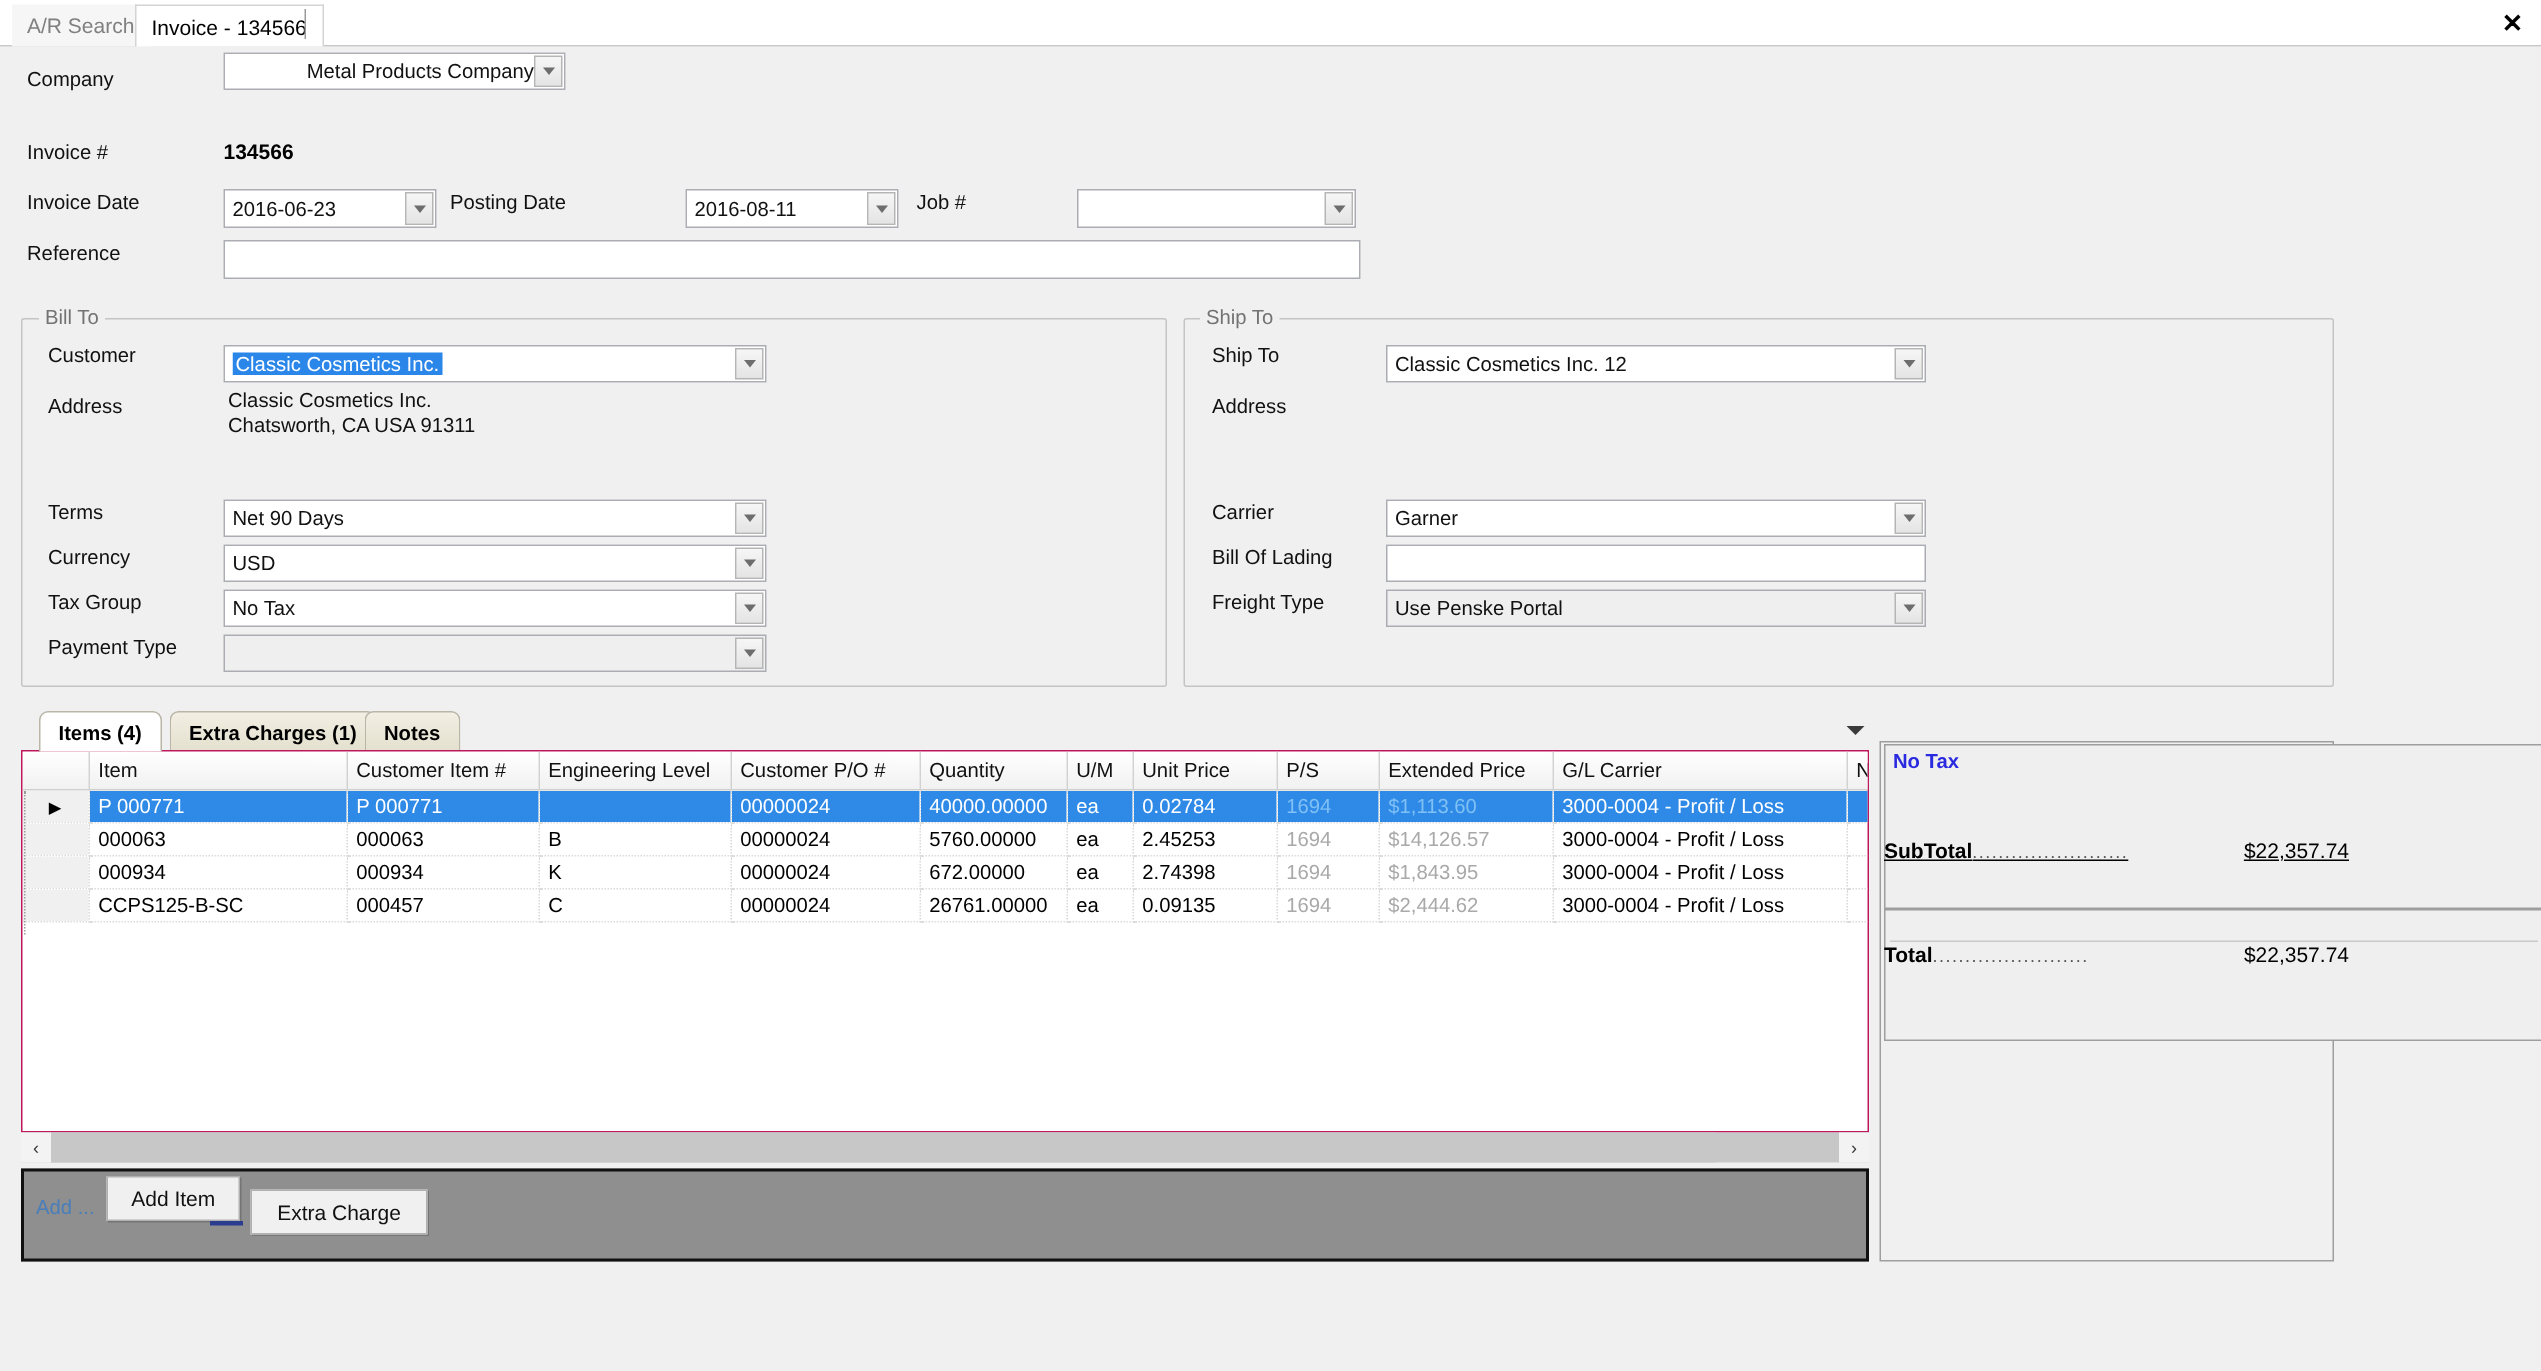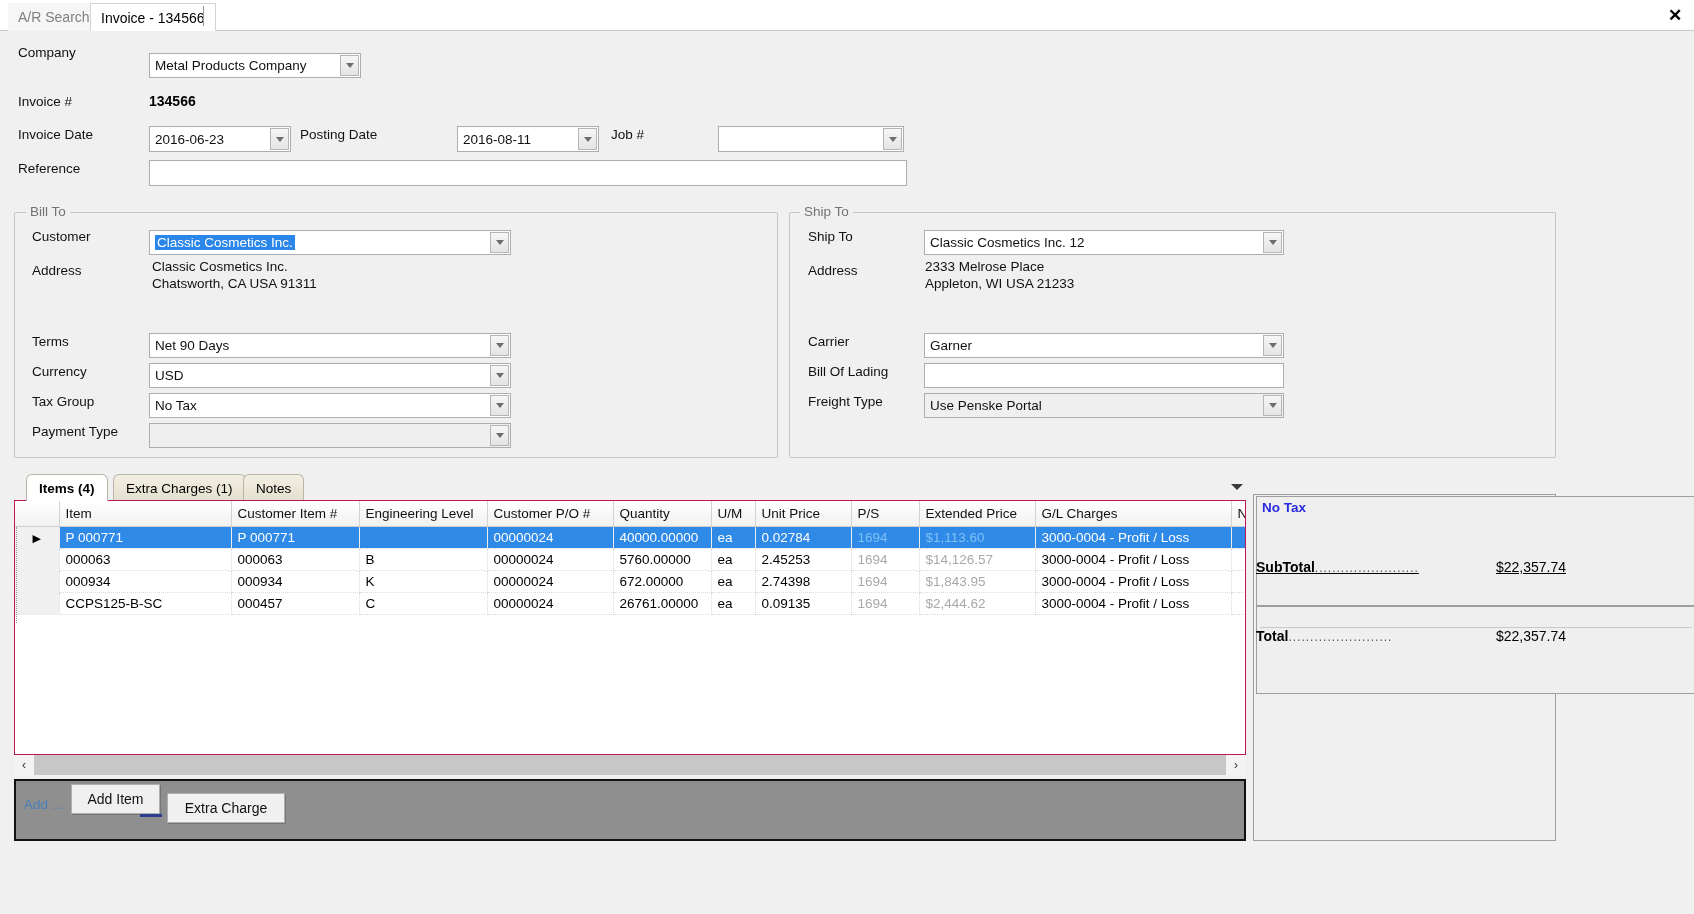--- a/index.html
+++ b/index.html
@@ -92,21 +92,21 @@
   }
 
   
   .itab {
     position: absolute; height: 27px; display: flex; align-items: center;
     padding: 0 12px; font-size: 13.5px;
     border: 1px solid #b9b6a8;
     border-bottom: none;
     border-radius: 6px 6px 0 0;
     background: linear-gradient(#f2efe3, #e4e0cf);
-    color: #000; cursor: pointer;
+    color: #000; cursor: pointer; font-weight: bold;
   }
   .itab.sel {
     background: #ffffff; font-weight: bold;
     border-color: #b9b6a8; z-index: 3;
   }
   .panel-arrow {
     position: absolute; width: 0; height: 0;
     border-left: 6px solid transparent; border-right: 6px solid transparent;
     border-top: 6px solid #3a3a3a; cursor: pointer;
   }
@@ -205,21 +205,21 @@
       <span>A/R Search</span>
     </div>
     <div class="tab active">
       <span>Invoice - 134566</span>
     </div>
     <div class="tab-caret"></div>
     <div class="close-x">✕</div>
   </div>
 
   <div class="lbl" style="left:18px; top:45px;">Company</div>
-  <div class="combo" style="left:149px; top:53px; width:212px; height:25px;">
+  <div class="combo" style="left:149px; top:35px; width:228px; height:25px;text-align:right;">
     <span class="txt">Metal Products Company</span>
     <span class="btn"></span>
   </div>
 
   <div class="lbl" style="left:18px; top:94px;">Invoice #</div>
   <div class="val-bold" style="left:149px; top:93px;">134566</div>
 
   <div class="lbl" style="left:18px; top:127px;">Invoice Date</div>
   <div class="combo" style="left:149px; top:126px; width:142px; height:26px;gap:20px;">
     <span class="txt">2016-06-23</span>
@@ -283,22 +283,20 @@
   <div class="group" style="left:789px; top:212px; width:767px; height:246px;"></div>
   <div class="group-title" style="left:800px; top:204px;">Ship To</div>
 
   <div class="lbl" style="left:808px; top:229px;">Ship To</div>
   <div class="combo" style="left:924px; top:230px; width:360px; height:25px;">
     <span class="txt">Classic Cosmetics Inc. 12</span>
     <span class="btn"></span>
   </div>
 
   <div class="lbl" style="left:808px; top:263px;">Address</div>
-  <div class="addr" style="left:925px; top:258px; width:350px;">2333 Melrose Place
-Appleton, WI USA 21233</div>
 
   <div class="lbl" style="left:808px; top:334px;">Carrier</div>
   <div class="combo" style="left:924px; top:333px; width:360px; height:25px;">
     <span class="txt">Garner</span>
     <span class="btn"></span>
   </div>
 
   <div class="lbl" style="left:808px; top:364px;">Bill Of Lading</div>
   <div class="textbox" style="left:924px; top:363px; width:360px; height:25px;">
     <span></span>
@@ -342,21 +340,21 @@
           <th></th>
           <th>Item</th>
           <th>Customer Item #</th>
           <th>Engineering Level</th>
           <th>Customer P/O #</th>
           <th>Quantity</th>
           <th>U/M</th>
           <th>Unit Price</th>
           <th>P/S</th>
           <th>Extended Price</th>
-          <th>G/L Charges</th>
+          <th>G/L Carrier</th>
           <th>N</th>
         </tr>
       </thead>
       <tbody>
         <tr class="row-sel">
           <td class="ind"><span class="tri">▶</span></td>
           <td>P 000771</td>
           <td>P 000771</td>
           <td></td>
           <td>00000024</td>

